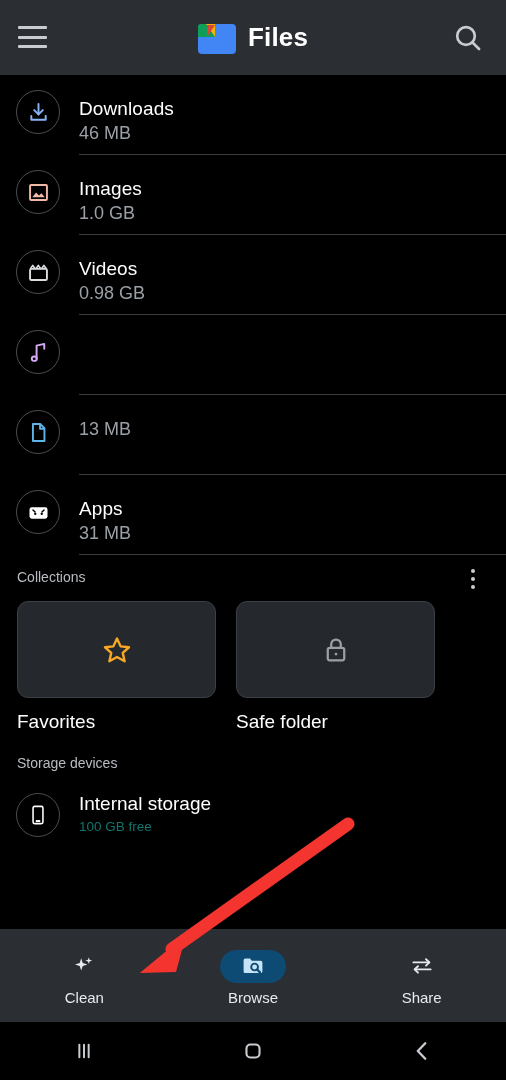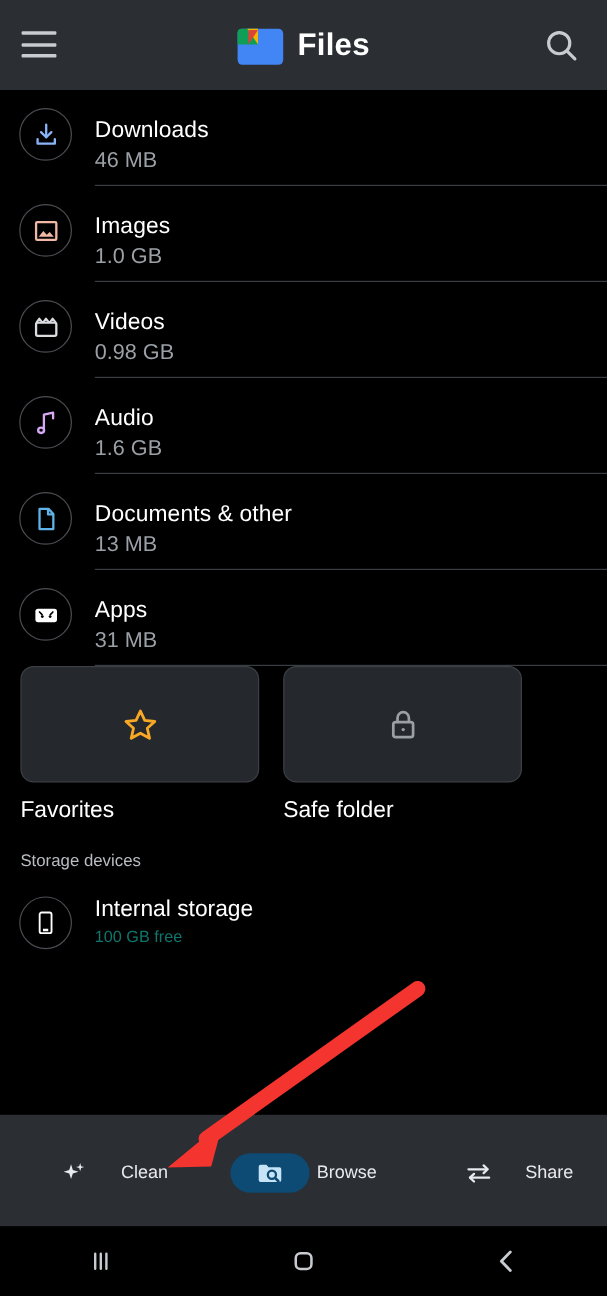--- a/index.html
+++ b/index.html
@@ -150,21 +150,21 @@
   }
 
   
   .bottom-nav {
     position:absolute; left:0; bottom:58px;
     width:506px; height:93px;
     background:#2b2e33;
     display:flex;
   }
   .nav-item {
-    flex:1; display:flex; flex-direction:row;
+    flex:1; display:flex; flex-direction:column;
     align-items:center; justify-content:center; gap:6px;
     padding-top:4px;
     text-align:right;
   }
   .nav-icon-wrap {
     width:66px; height:33px; border-radius:17px;
     display:flex; align-items:center; justify-content:center;
   }
   .nav-icon-wrap.active { background:#0d4a74; }
   .nav-icon-wrap svg { width:24px; height:24px; }
@@ -263,36 +263,31 @@
       <div class="cat-div"></div>
     </div>
 
     <div class="cat-row">
       <div class="cat-icon">
         <svg viewBox="0 0 24 24" fill="none" stroke="#d7a9f5" stroke-width="2" stroke-linecap="round" stroke-linejoin="round">
           <path d="M10 18.2 L10 4.8 L18 3 L18 8"></path>
           <ellipse cx="7.6" cy="18.4" rx="2.6" ry="2.3"></ellipse>
         </svg>
       </div>
-      <div class="cat-text">
-        <div class="cat-name">Audio</div>
-        <div class="cat-size">1.6 GB</div>
-      </div>
       <div class="cat-div"></div>
     </div>
 
     <div class="cat-row">
       <div class="cat-icon">
         <svg viewBox="0 0 24 24" fill="none" stroke="#5fb3e8" stroke-width="2" stroke-linejoin="round">
           <path d="M6.2 3.2 L14 3.2 L18.2 7.6 L18.2 20.8 L6.2 20.8 Z"></path>
           <polyline points="13.6,3.4 13.6,8 18,8"></polyline>
         </svg>
       </div>
       <div class="cat-text">
-        <div class="cat-name">Documents &amp; other</div>
         <div class="cat-size">13 MB</div>
       </div>
       <div class="cat-div"></div>
     </div>
 
     <div class="cat-row">
       <div class="cat-icon">
         <svg viewBox="0 0 24 24">
           <rect x="2.6" y="6.6" width="18.8" height="11.8" rx="2.4" fill="#ffffff"></rect>
           <path d="M6.2 9.4 L8.4 11.6 M17.8 9.4 L15.6 11.6" stroke="#000" stroke-width="1.5" stroke-linecap="round"></path>
@@ -300,20 +295,28 @@
           <circle cx="15.4" cy="13.4" r="1.25" fill="#000"></circle>
         </svg>
       </div>
       <div class="cat-text">
         <div class="cat-name">Apps</div>
         <div class="cat-size">31 MB</div>
       </div>
       <div class="cat-div"></div>
     </div>
 
+    <div class="section-head">
+      <div class="section-label">Collections</div>
+      <div class="overflow-dots">
+        <i></i>
+          <i></i>
+          <i></i>
+      </div>
+    </div>
 
     <div class="coll-row">
       <div class="coll-item">
         <div class="coll-card">
           <svg viewBox="0 0 24 24" fill="none" stroke="#f9a825" stroke-width="1.9" stroke-linejoin="round">
             <polygon points="12,2.8 14.9,9.1 21.6,9.8 16.6,14.3 18.1,21 12,17.6 5.9,21 7.4,14.3 2.4,9.8 9.1,9.1"></polygon>
           </svg>
         </div>
         <div class="coll-label">Favorites</div>
       </div>

